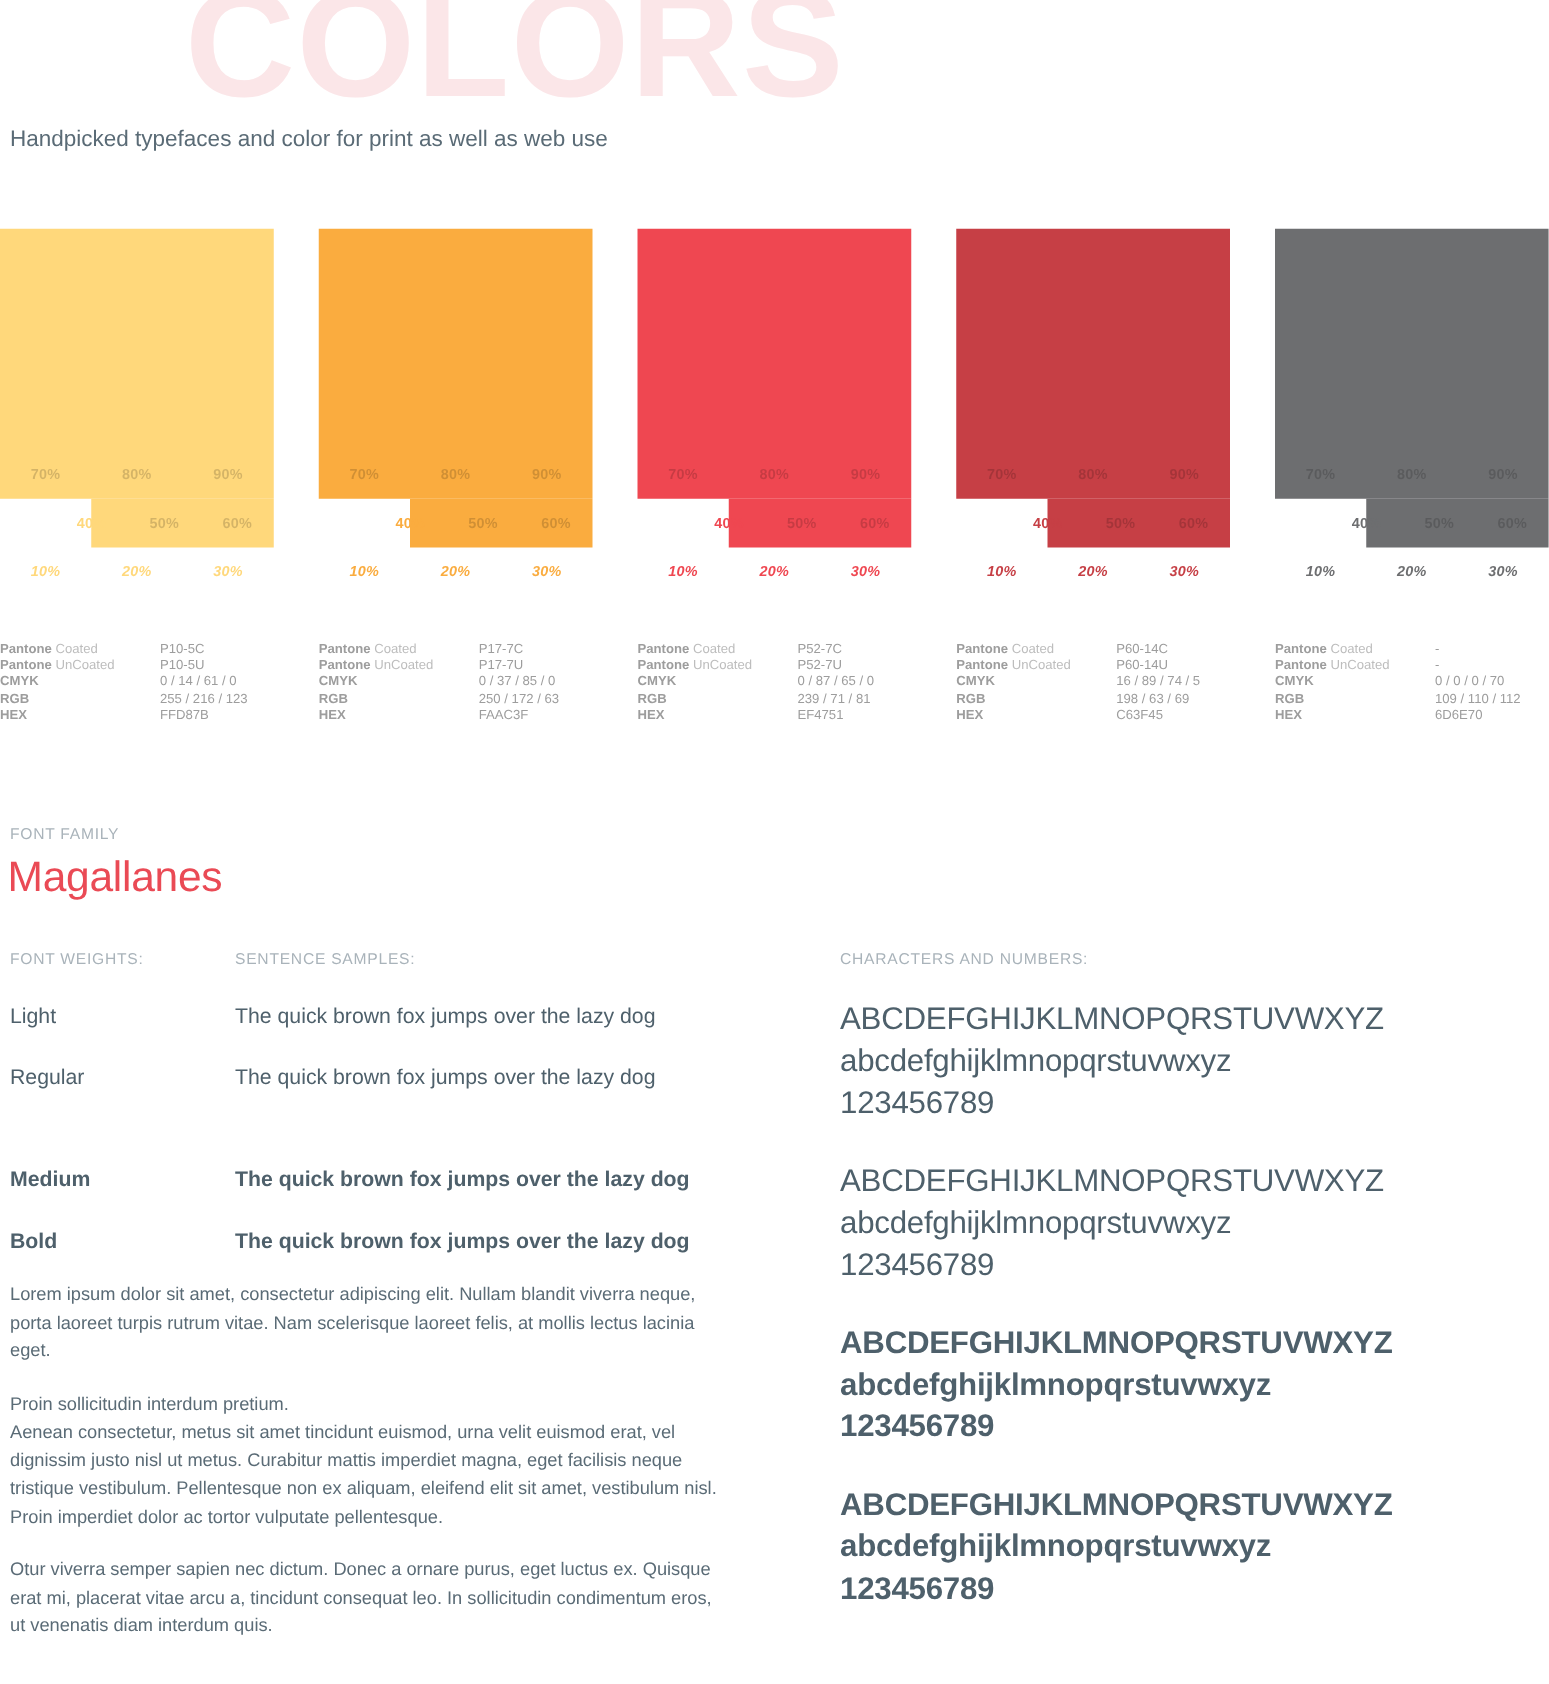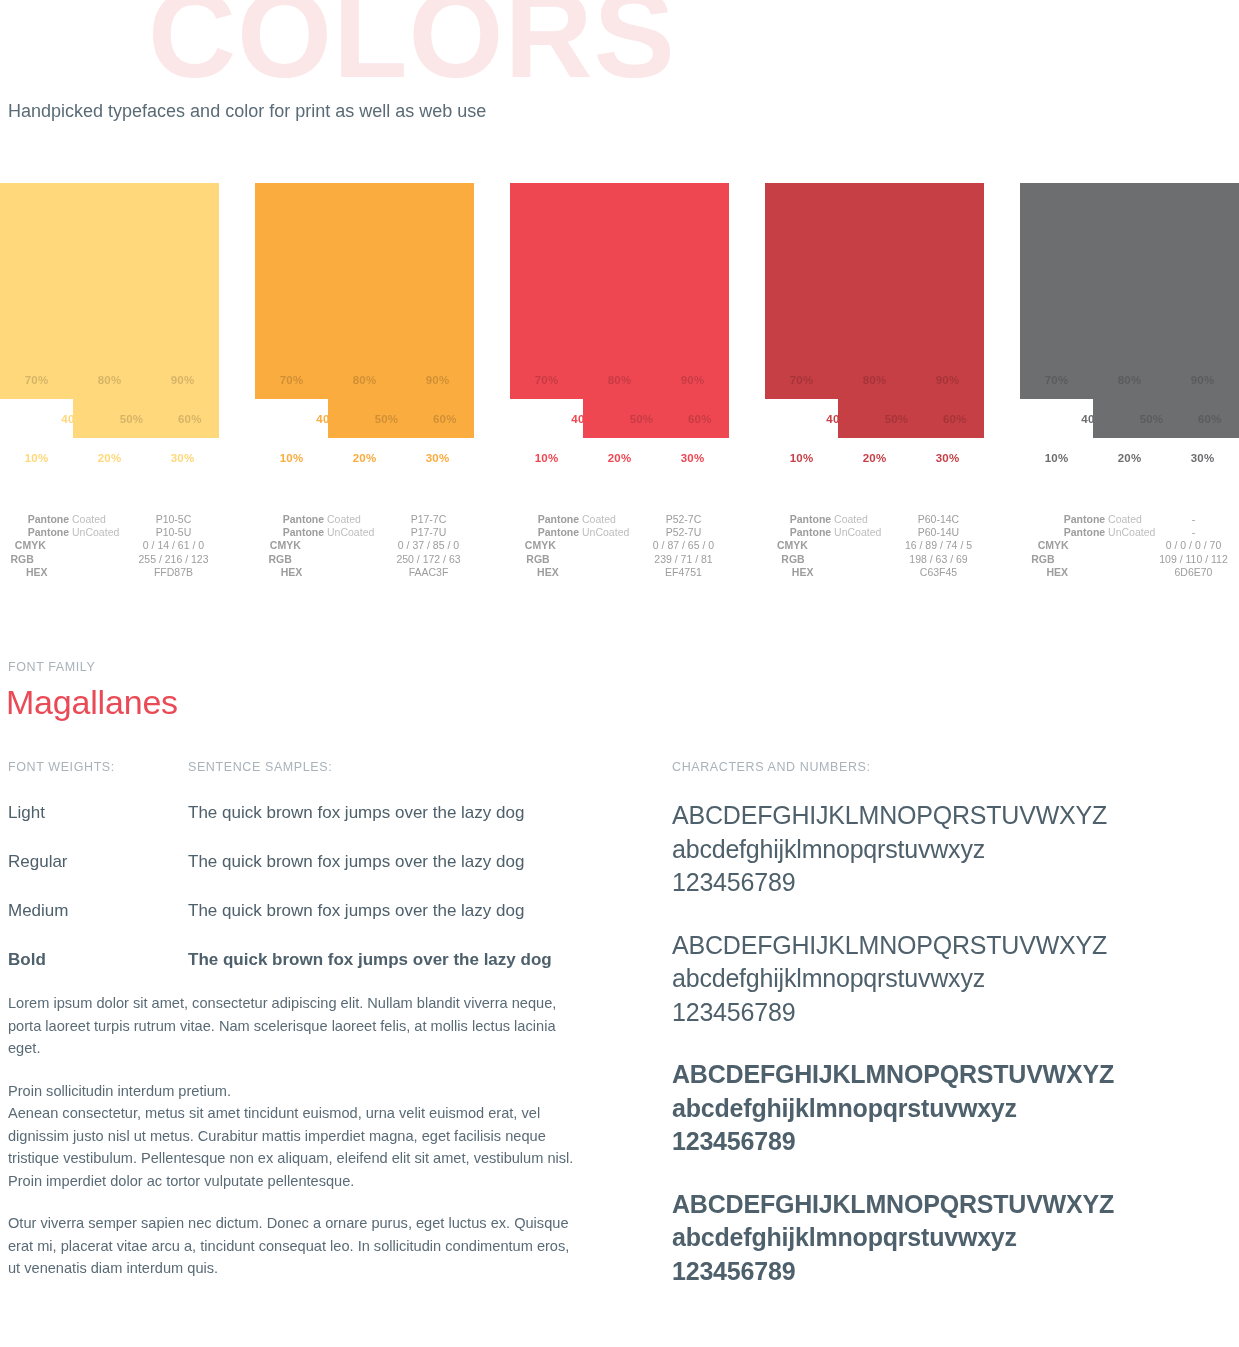--- a/index.html
+++ b/index.html
@@ -74,36 +74,36 @@
     font-size: 11.5px;
     font-weight: 700;
     letter-spacing: 0.2px;
   }
   .pctrow span {
     width: 73px;
     text-align: center;
   }
   .row-hi  { top: 177px; }
   .row-mid { top: 216px; padding-left: 44px; }
-  .row-lo  { top: 255px; }
+  .row-lo  { top: 255px; font-style: italic; }
 
   .pct-in  { color: rgba(0,0,0,0.17); }
   .pct-out { }
 
   
   .spec {
     position: absolute;
     top: 330px;
     left: 0;
     width: 219px;
     font-size: 10.5px;
     line-height: 13.2px;
     color: #9d9d9d;
   }
-  .spec-line { display: flex; justify-content: center; }
+  .spec-line { display: flex; }
   .spec-key { width: 128px; white-space: nowrap; }
   .spec-key b { font-weight: 700; color: #9d9d9d; }
   .spec-key i { font-style: normal; color: #bdbdbd; }
   .spec-val { font-weight: 400; color: #9d9d9d; white-space: nowrap; }
 
   
   .font-family-label {
     position: absolute; left: 8px; top: 660px;
     font-size: 14px; color: #4e606b; letter-spacing: 0.4px;
   }
@@ -126,21 +126,21 @@
   .wrow {
     display: flex;
     align-items: baseline;
     margin-top: 29px;
     color: #4e606b;
   }
   .wrow .wname { width: 180px; font-size: 17px; }
   .wrow .wsample { font-size: 17px; }
   .w-light   { font-weight: 300; }
   .w-regular { font-weight: 400; }
-  .w-medium  { font-weight: 400; }
+  .w-medium  { font-weight: 700; margin-top: 33px; }
   .w-bold    { font-weight: 700; }
 
   .para-label { margin-top: 76px; }
   .para {
     margin-top: 22px;
     font-size: 14.6px;
     line-height: 22.5px;
     color: #5a6b76;
     font-weight: 400;
     width: 570px;

